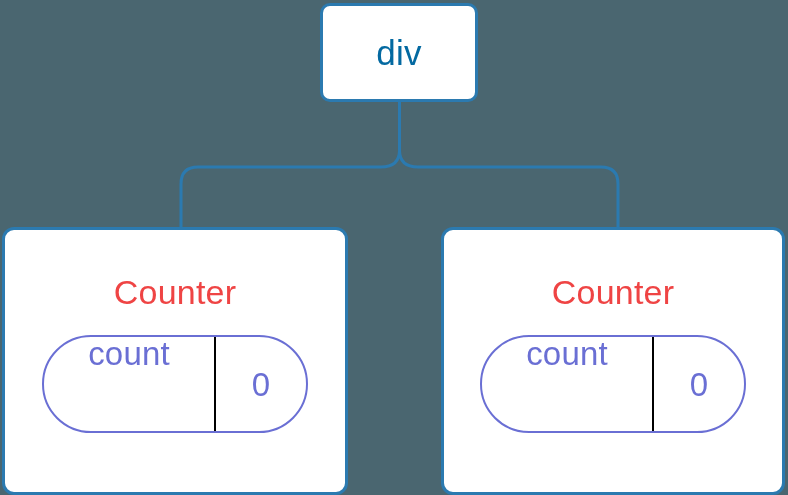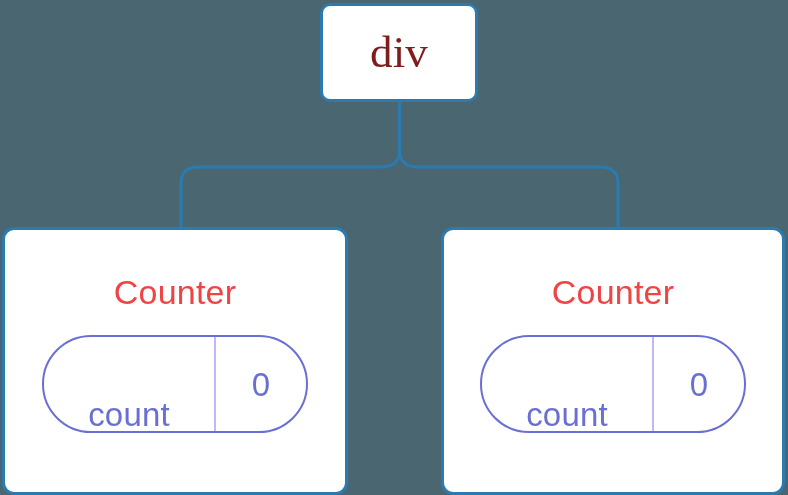--- a/index.html
+++ b/index.html
@@ -44,25 +44,24 @@
   .node-root {
     left: 320px;
     top: 3px;
     width: 158px;
     height: 99px;
     display: flex;
     align-items: center;
     justify-content: center;
   }
   .node-root .node-title {
-    font-size: 45px;
-    color: #7f1d1d;
+    font-size: 35px;
+    color: #0369a1;
     letter-spacing: 0.2px;
     line-height: 1;
-    font-family: Liberation Serif, serif;
   }
 
   
   .node-child {
     top: 227px;
     height: 268px;
     border-radius: 12px;
     display: flex;
     flex-direction: column;
     align-items: center;
@@ -91,23 +90,23 @@
     border: 2px solid #6a6fd4;
     border-radius: 49px;
     box-sizing: border-box;
     display: flex;
     align-items: stretch;
     background: #ffffff;
   }
   .state-key {
     flex: 0 0 172px;
     display: flex;
-    align-items: flex-end;
+    align-items: flex-start;
     justify-content: center;
-    border-right: 2px solid #c4b5fd;
+    border-right: 2px solid #000000;
     box-sizing: border-box;
   }
   .state-val {
     flex: 1 1 auto;
     display: flex;
     align-items: center;
     justify-content: center;
   }
   .state-key .pill-text,
   .state-val .pill-text {

